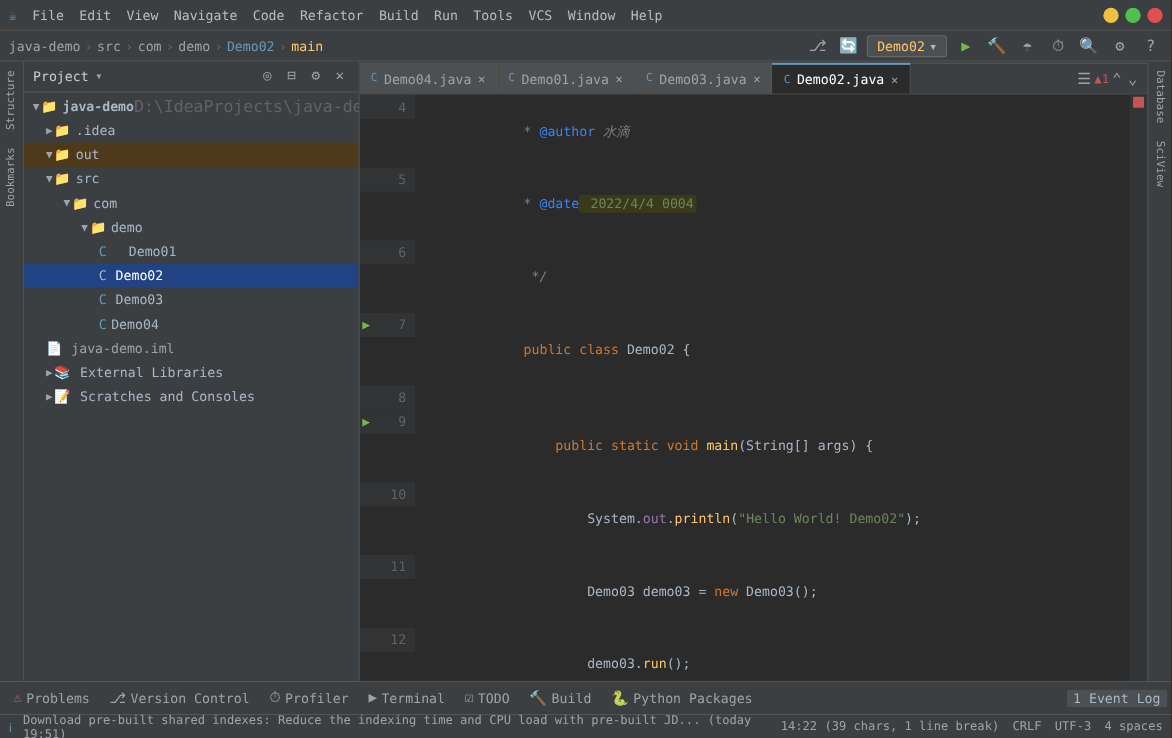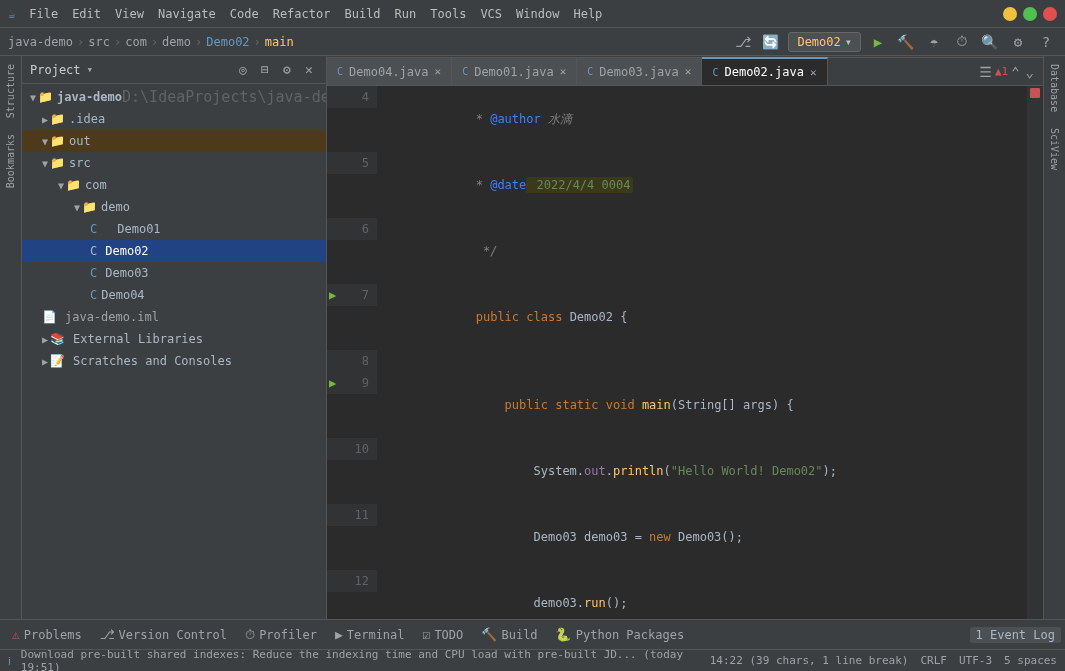--- a/index.html
+++ b/index.html
@@ -715,16 +715,16 @@
     <div class="status-item">
       <span>14:22 (39 chars, 1 line break)</span>
     </div>
     <div class="status-item">
       <span>CRLF</span>
     </div>
     <div class="status-item">
       <span>UTF-3</span>
     </div>
     <div class="status-item">
-      <span>5 spaces</span>
+      <span>4 spaces</span>
     </div>
   </div>
 </div>
 
 </body></html>

